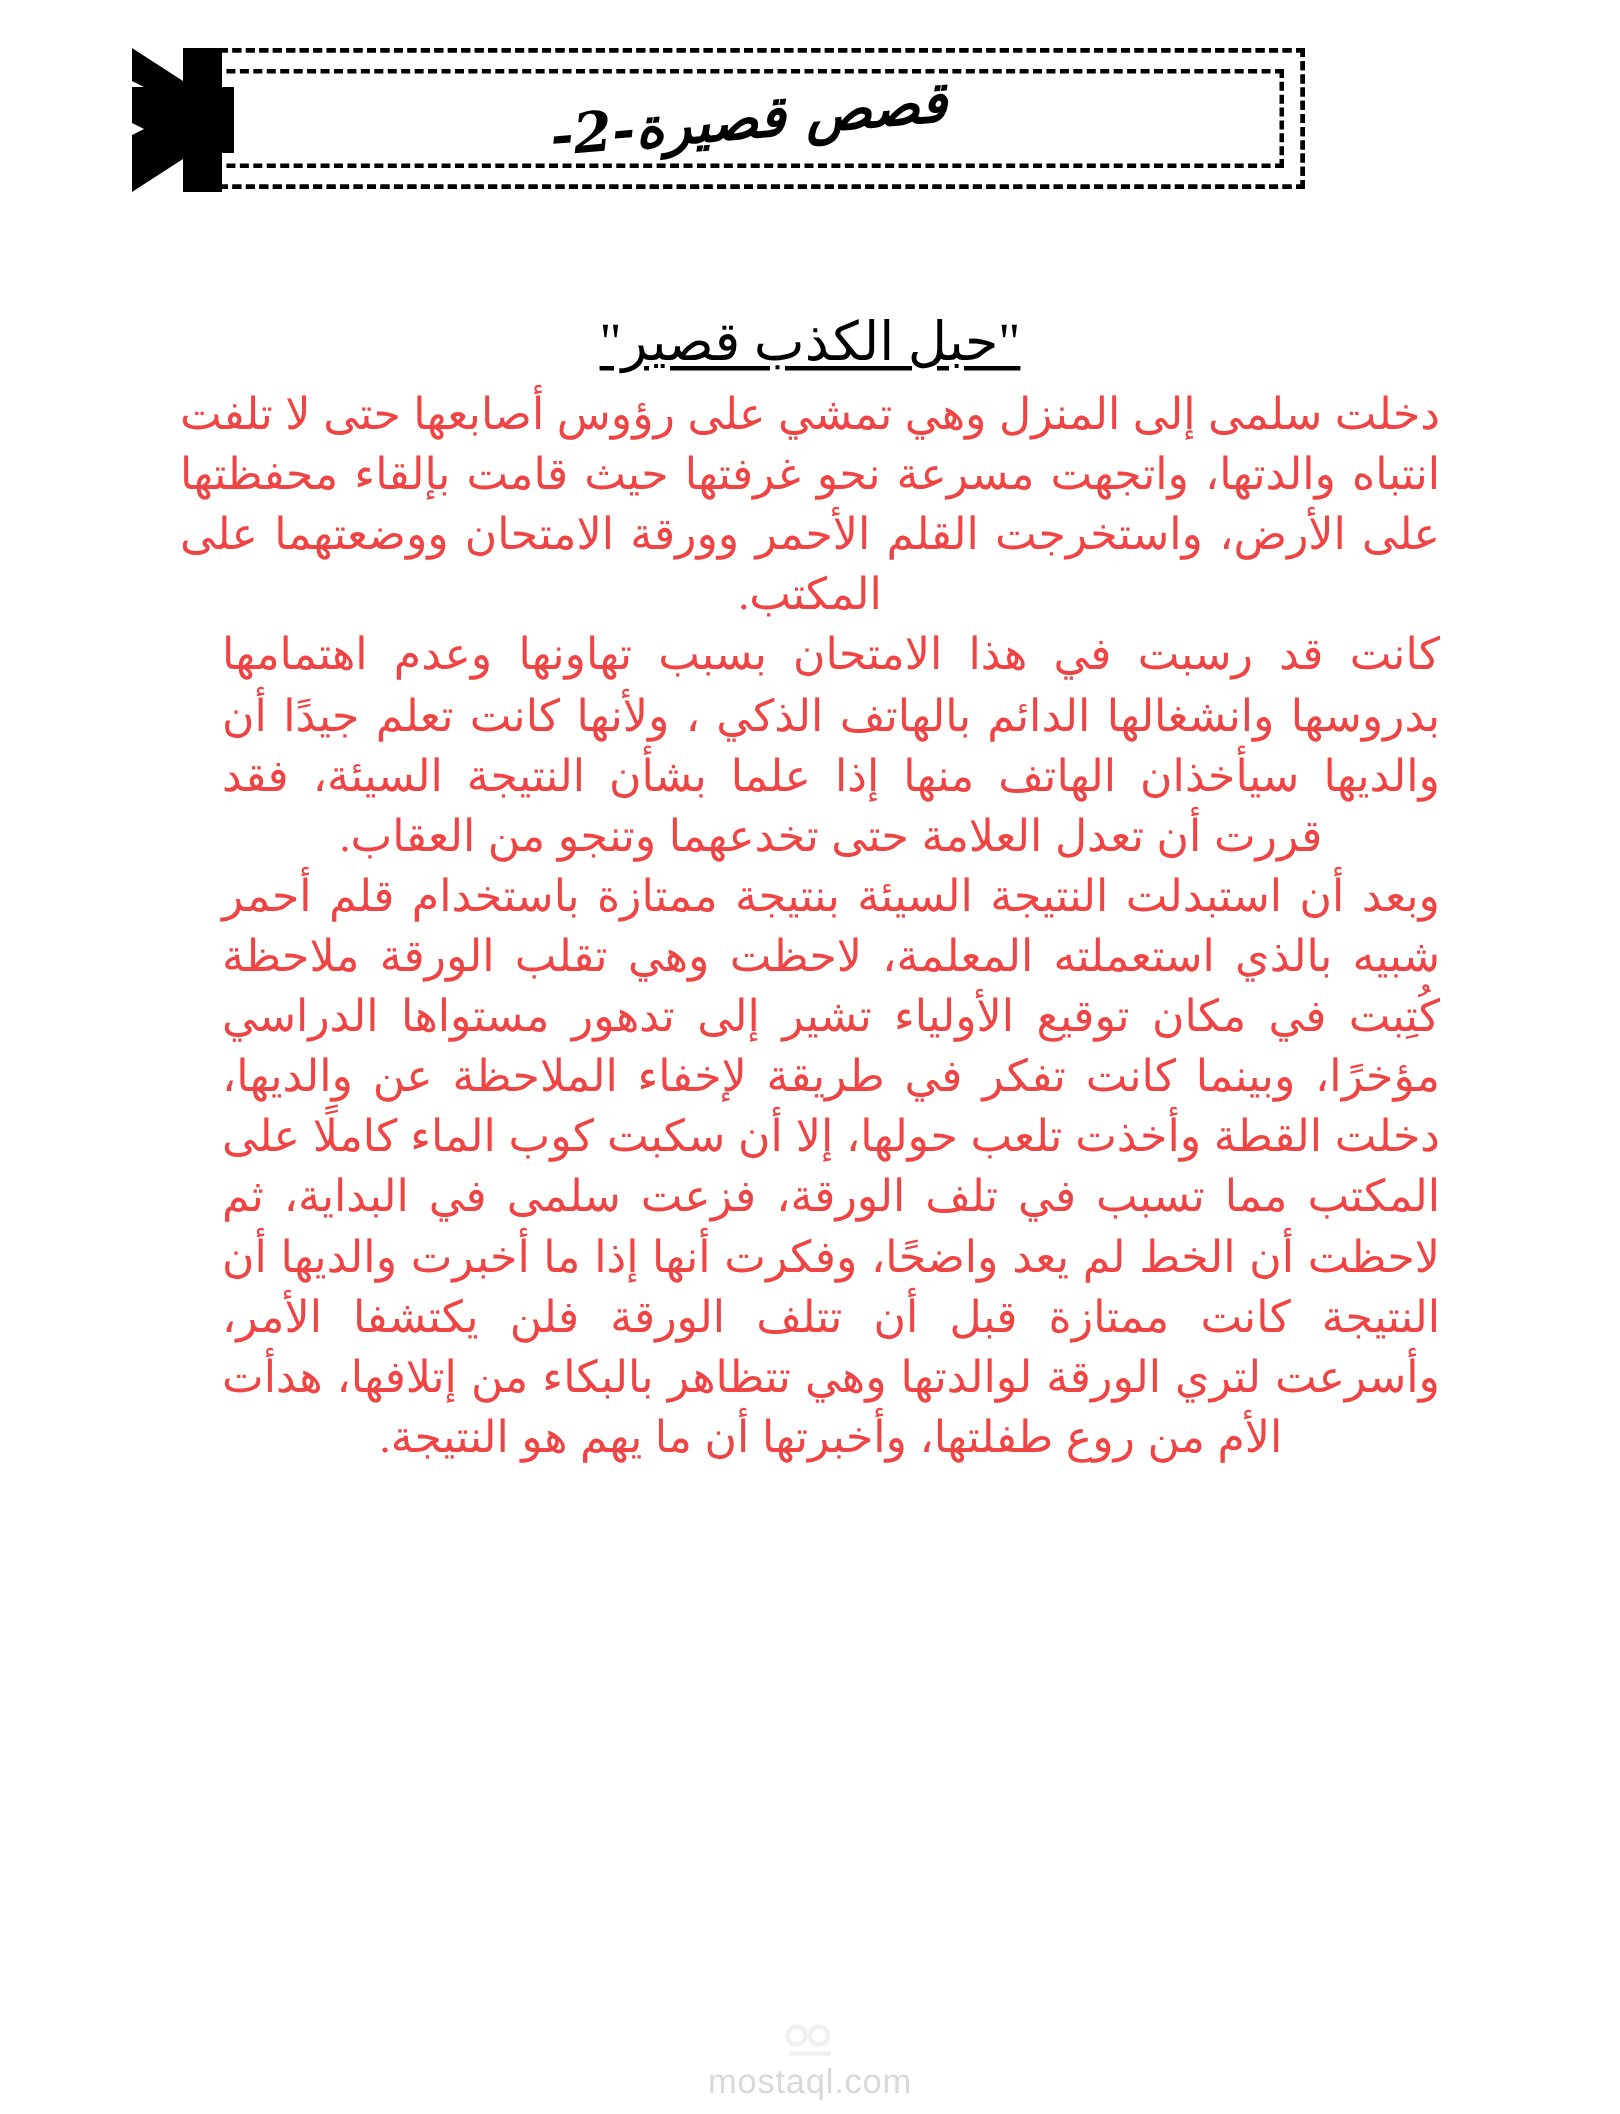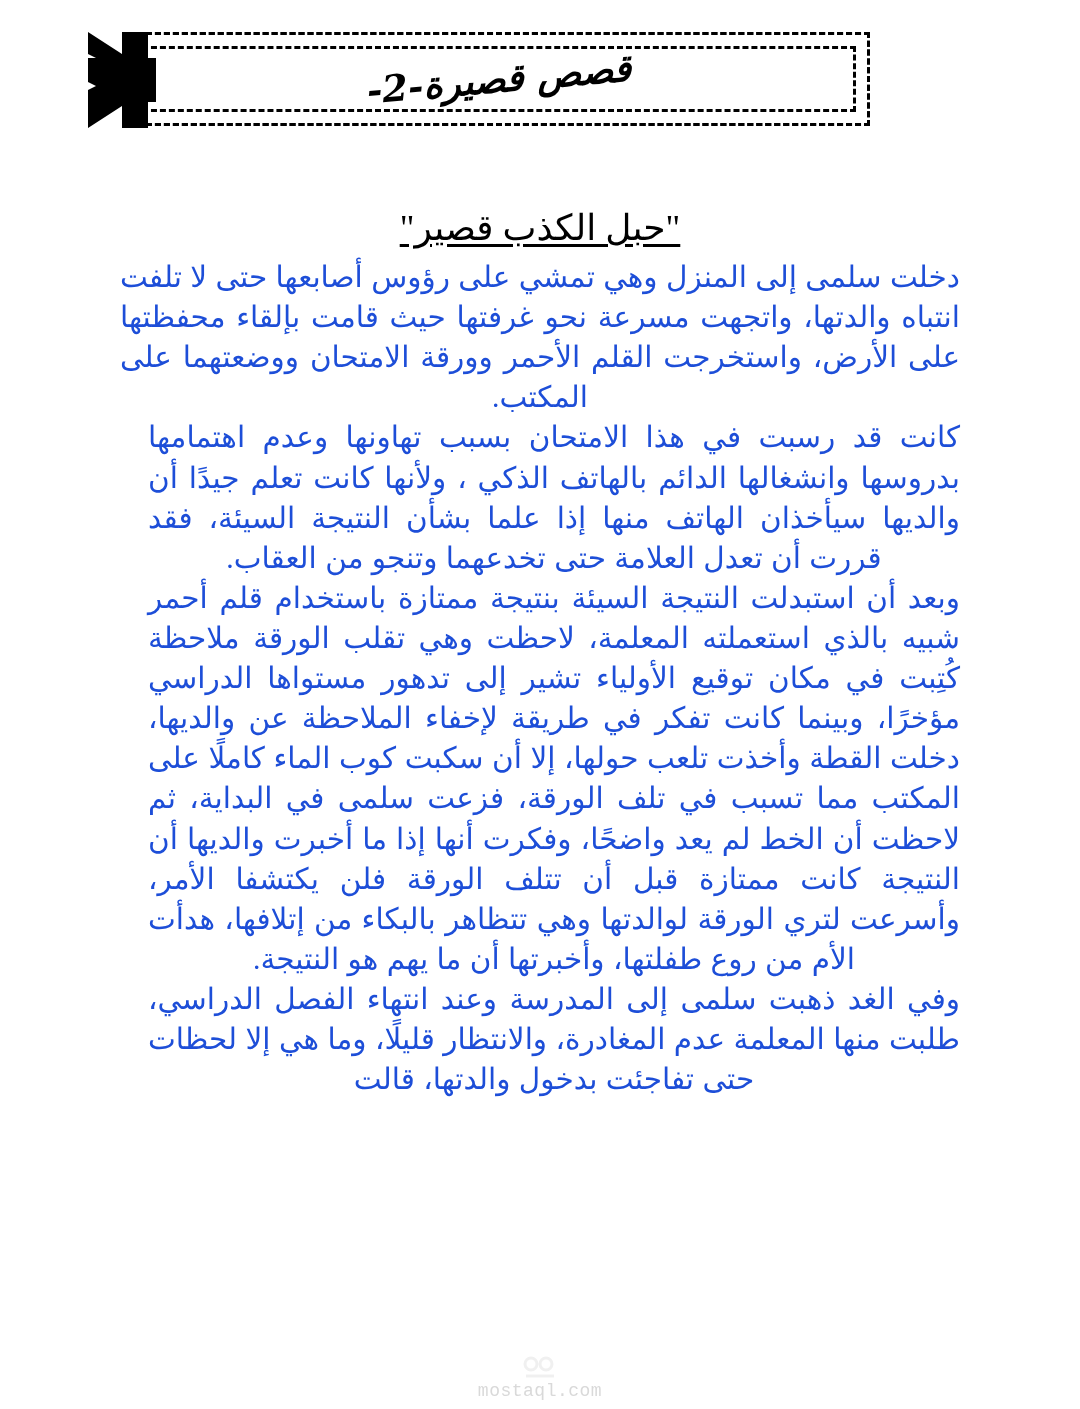--- a/index.html
+++ b/index.html
@@ -107,21 +107,21 @@
   }
 
   .story-title .underline-text {
     text-decoration: underline;
     text-underline-offset: 4px;
   }
 
   .para {
     font-size: 29.5px;
     line-height: 1.36;
-    color: #1d4ed8;
+    color: #ef4444;
     margin: 0;
     direction: rtl;
     text-align: justify;
     text-align-last: center;
     word-spacing: 1px;
   }
 
   .para + .para {
     margin-top: 0px;
     margin-left: 28px;
@@ -141,22 +141,22 @@
   .watermark-mark {
     display: block;
     margin: 0 auto 1px auto;
     width: 40px;
     height: 26px;
     opacity: 0.5;
   }
 
   .watermark-text {
     display: block;
-    font-family: Liberation Mono, monospace;
-    font-size: 18px;
+    font-family: Liberation Sans, sans-serif;
+    font-size: 23px;
     letter-spacing: 0.5px;
     color: #d9d9d9;
     direction: ltr;
   }
 </style>
 </head>
 <body>
 
 <div class="page">
 
@@ -174,21 +174,20 @@
 
   <div class="content">
 
     <h1 class="story-title">
       <span class="underline-text">"حبل الكذب قصير"</span>
     </h1>
 
     <p class="para">دخلت سلمى إلى المنزل وهي تمشي على رؤوس أصابعها حتى لا تلفت انتباه والدتها، واتجهت مسرعة نحو غرفتها حيث قامت بإلقاء محفظتها على الأرض، واستخرجت القلم الأحمر وورقة الامتحان ووضعتهما على المكتب.</p>
     <p class="para">كانت قد رسبت في هذا الامتحان بسبب تهاونها وعدم اهتمامها بدروسها وانشغالها الدائم بالهاتف الذكي ، ولأنها كانت تعلم جيدًا أن والديها سيأخذان الهاتف منها إذا علما بشأن النتيجة السيئة، فقد قررت أن تعدل العلامة حتى تخدعهما وتنجو من العقاب.</p>
     <p class="para">وبعد أن استبدلت النتيجة السيئة بنتيجة ممتازة باستخدام قلم أحمر شبيه بالذي استعملته المعلمة، لاحظت وهي تقلب الورقة ملاحظة كُتِبت في مكان توقيع الأولياء تشير إلى تدهور مستواها الدراسي مؤخرًا، وبينما كانت تفكر في طريقة لإخفاء الملاحظة عن والديها، دخلت القطة وأخذت تلعب حولها، إلا أن سكبت كوب الماء كاملًا على المكتب مما تسبب في تلف الورقة، فزعت سلمى في البداية، ثم لاحظت أن الخط لم يعد واضحًا، وفكرت أنها إذا ما أخبرت والديها أن النتيجة كانت ممتازة قبل أن تتلف الورقة فلن يكتشفا الأمر، وأسرعت لتري الورقة لوالدتها وهي تتظاهر بالبكاء من إتلافها، هدأت الأم من روع طفلتها، وأخبرتها أن ما يهم هو النتيجة.</p>
-    <p class="para">وفي الغد ذهبت سلمى إلى المدرسة وعند انتهاء الفصل الدراسي، طلبت منها المعلمة عدم المغادرة، والانتظار قليلًا، وما هي إلا لحظات حتى تفاجئت بدخول والدتها، قالت</p>
 
   </div>
 
   <div class="watermark">
     <svg class="watermark-mark" viewBox="0 0 40 26">
       <circle cx="11" cy="10" r="6" fill="none" stroke="#e2e2e2" stroke-width="3"></circle>
       <circle cx="26" cy="10" r="6" fill="none" stroke="#e2e2e2" stroke-width="3"></circle>
       <path d="M6,22 L34,22" stroke="#e2e2e2" stroke-width="3" fill="none"></path>
     </svg>
     <span class="watermark-text">mostaql.com</span>

